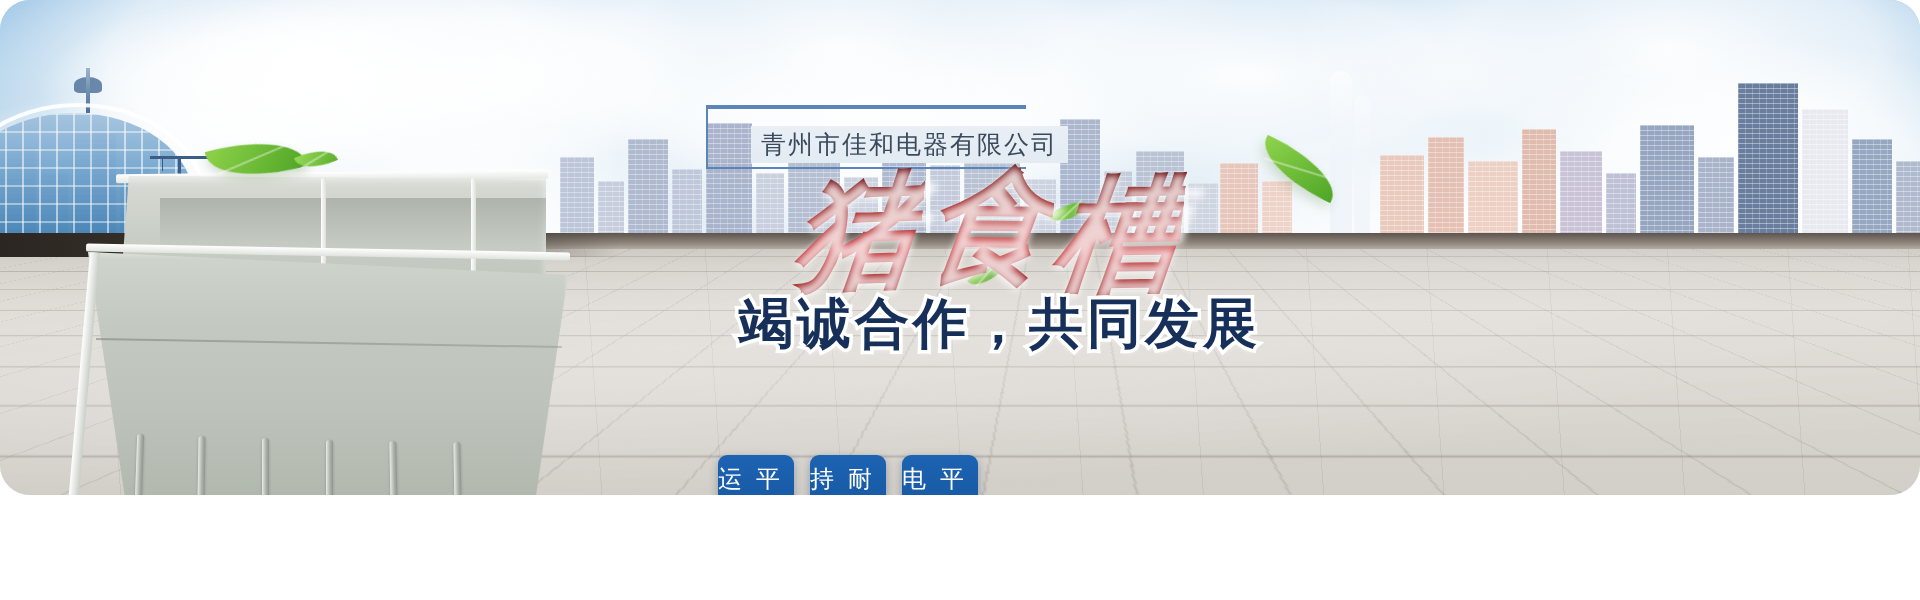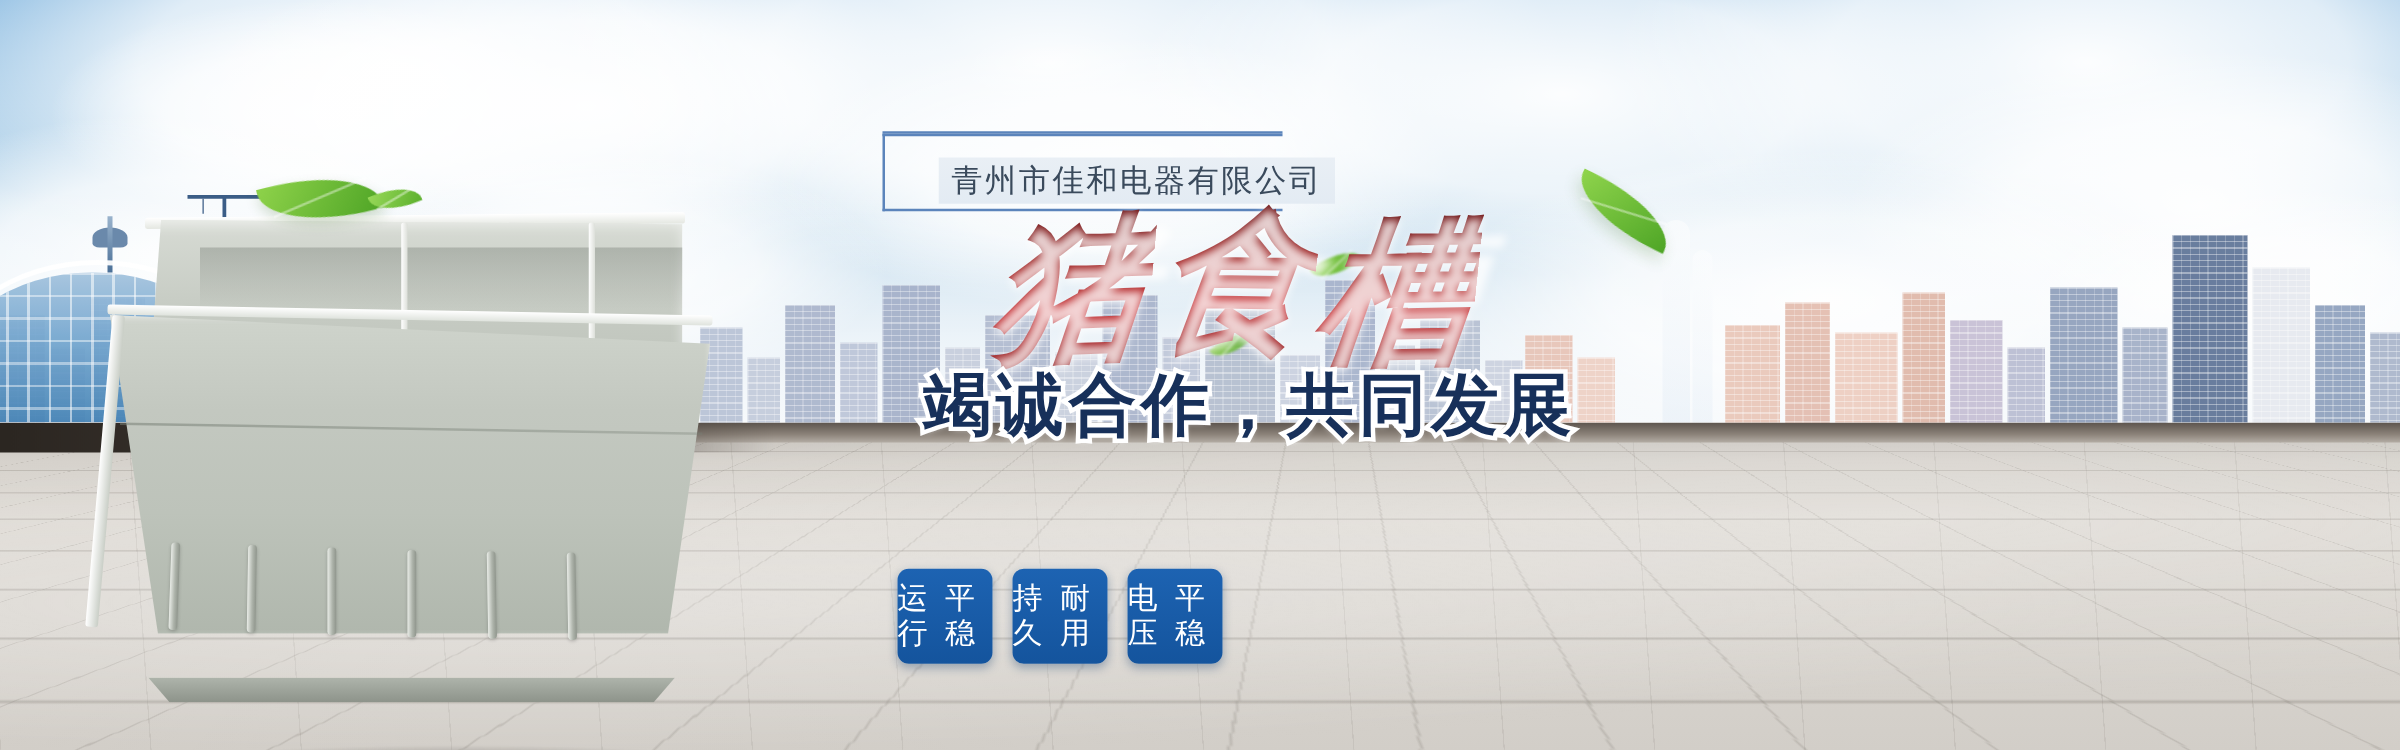--- a/index.html
+++ b/index.html
@@ -1,23 +1,24 @@
 <!DOCTYPE html>
 <html lang="zh"><head>
 <meta charset="utf-8">
 <title>Banner</title>
 <style>
   html,body{margin:0;padding:0;background:#fff;}
   body{font-family:"Liberation Sans","DejaVu Sans",sans-serif;}
 
   .banner{
     position:relative;
-    width:1920px;height:600px;
+    width:1920px;height:495px;
     overflow:hidden;
     background:#cfe0ef;
+    border-radius:30px;
   }
 
   
   .sky{
     position:absolute;inset:0;
     background:
       linear-gradient(to bottom,
         #8ebde2 0%,
         #a9cde8 14%,
         #c3dced 30%,

